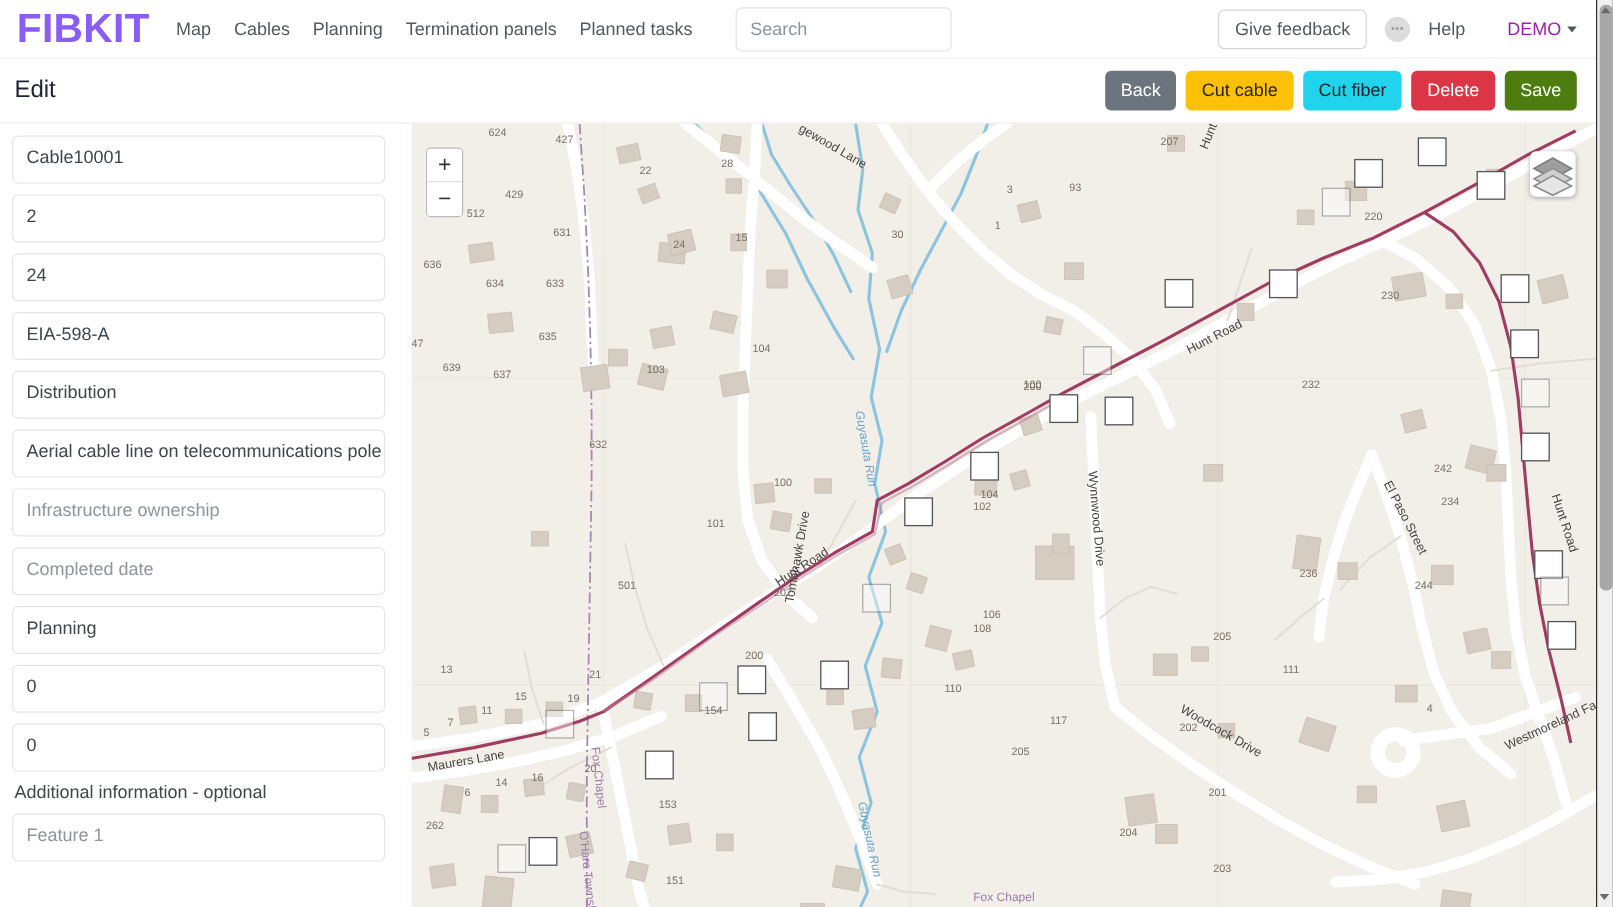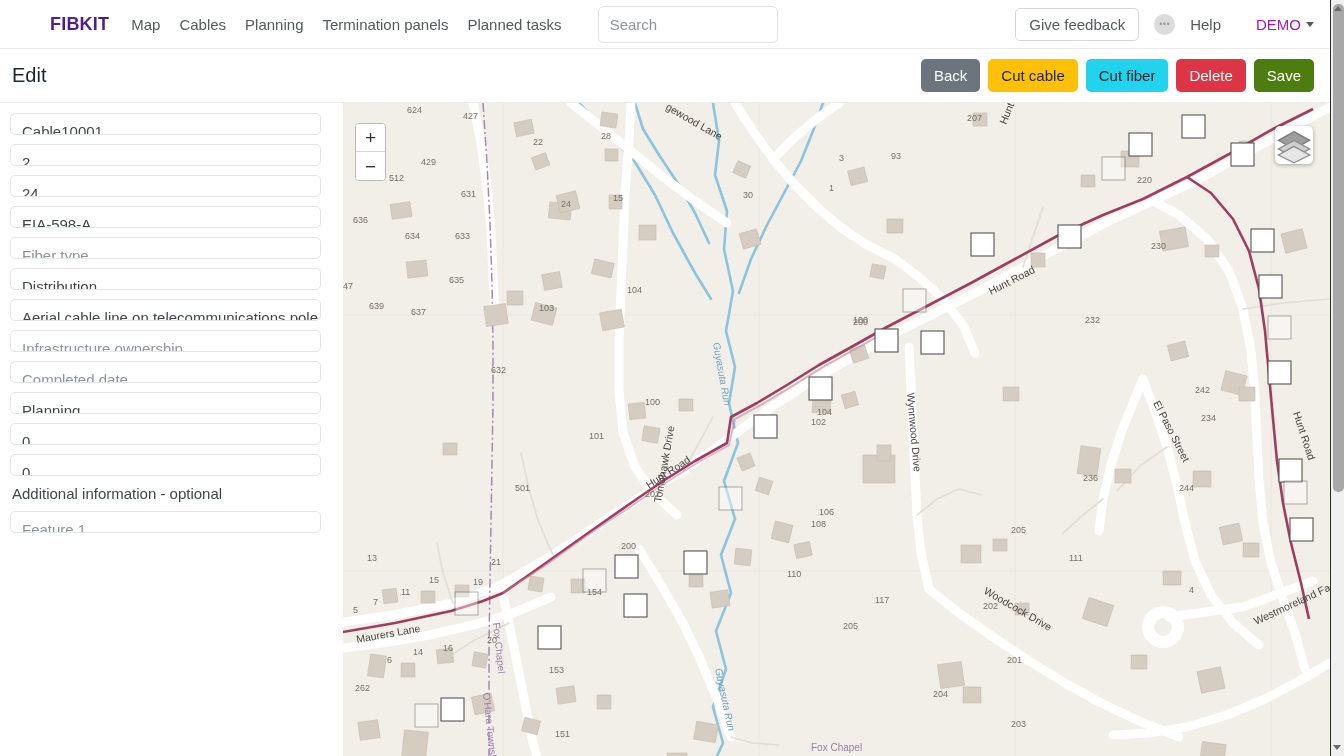--- a/index.html
+++ b/index.html
@@ -20,28 +20,27 @@
   
   #navbar {
     position: absolute; top: 0; left: 0;
     width: 1330px; height: 49px;
     background: #fff;
     border-bottom: 1px solid #e9ecef;
     display: flex; align-items: center;
     padding: 0 12px;
   }
   #brand {
-    font-size: 18px;
+    font-size: 34px;
     font-weight: 700;
-    color: #4c1d95;
+    color: #8b5cf6;
     letter-spacing: 0.2px;
     margin-right: 22px;
     padding-left: 2px;
     cursor: pointer;
-    margin-left: 36px;
   }
   .nav-links { display: flex; align-items: center; gap: 19px; }
   .nav-link {
     font-size: 15px;
     color: #55595c;
     text-decoration: none;
     cursor: pointer;
     white-space: nowrap;
   }
 
@@ -137,21 +136,21 @@
 
   
   #form-panel {
     position: absolute; top: 103px; left: 0;
     width: 332px; height: 653px;
     background: #fff;
     padding: 10px 11px 10px 10px;
     overflow: hidden;
   }
   .field {
-    width: 311px; height: 22px;
+    width: 311px; height: 40px;
     border: 1px solid #e3e5e8;
     border-radius: 5px;
     background: #fff;
     padding: 0 11px;
     font-size: 15px;
     font-family: "Liberation Sans", sans-serif;
     color: #41464b;
     outline: none;
     display: block;
     margin-bottom: 9px;
@@ -277,21 +276,20 @@
       <button class="btn btn-delete">Delete</button>
       <button class="btn btn-save">Save</button>
     </div>
   </div>
 
   <div id="form-panel">
     <div class="field">Cable10001</div>
     <div class="field">2</div>
     <div class="field">24</div>
     <div class="field">EIA-598-A</div>
-    <div class="field placeholder">Fiber type</div>
     <div class="field">Distribution</div>
     <div class="field">Aerial cable line on telecommunications pole fo</div>
     <div class="field placeholder">Infrastructure ownership</div>
     <div class="field placeholder">Completed date</div>
     <div class="field">Planning</div>
     <div class="field">0</div>
     <div class="field">0</div>
     <div class="section-label">Additional information - optional</div>
     <div class="field placeholder">Feature 1</div>
   </div>

